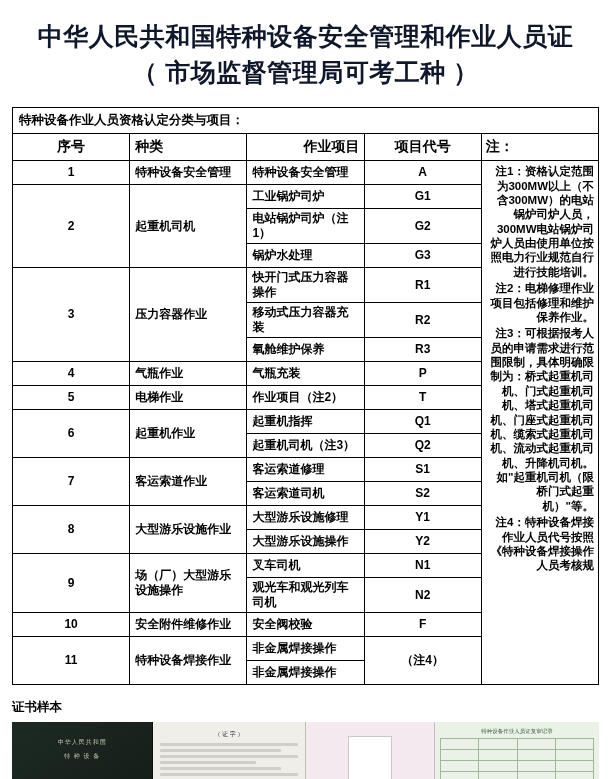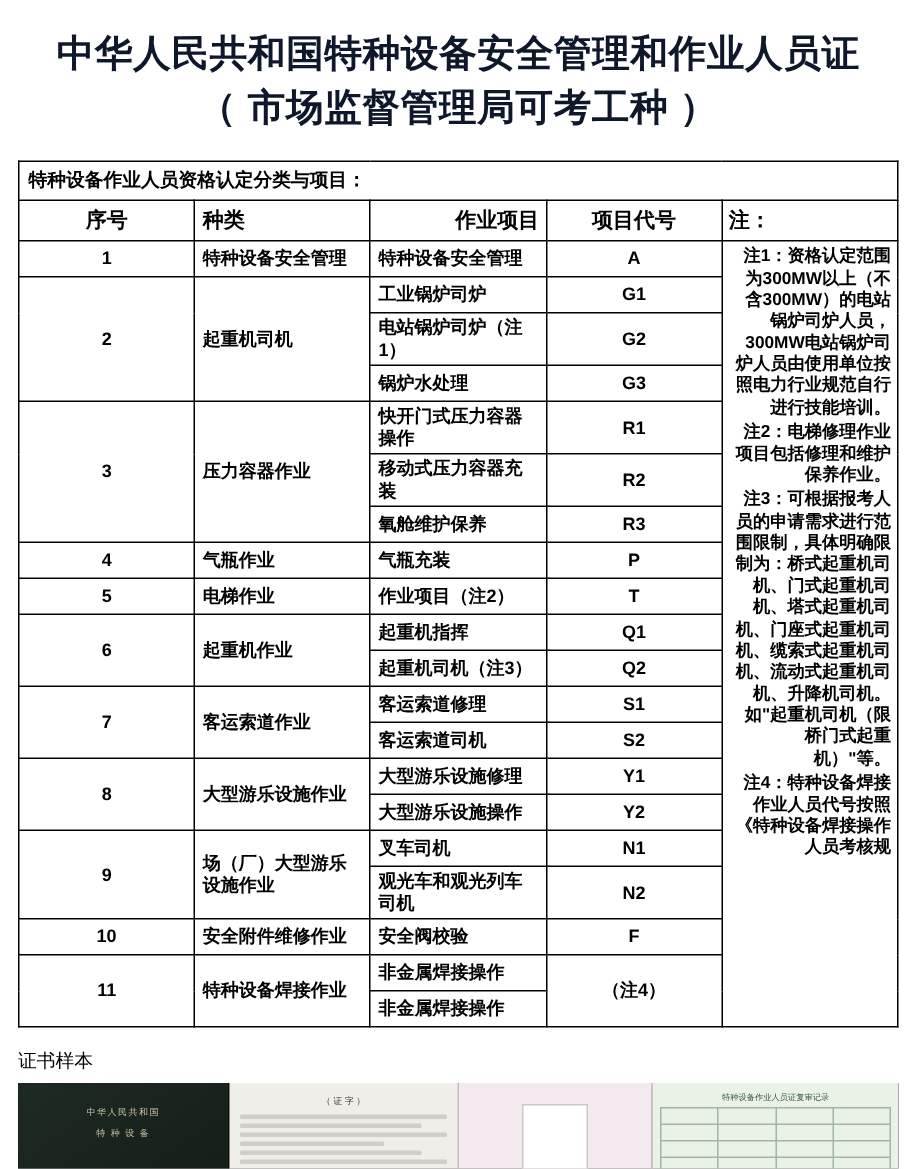--- a/index.html
+++ b/index.html
@@ -88,21 +88,21 @@
   }
   .row-cell {
     height: 19px;
   }
   .note-body p {
     margin: 0 0 2px 0;
   }
   .sample-label {
     margin-top: 14px;
     font-size: 12.5px;
-    font-weight: normal;
+    font-weight: bold;
   }
   .sample-img {
     margin-top: 6px;
     width: 587px;
     height: 135px;
     position: relative;
     overflow: hidden;
     background: #2b2b2b;
     display: flex;
   }
@@ -301,21 +301,21 @@
           <td class="c-item row-cell">大型游乐设施修理</td>
           <td class="c-code row-cell">Y1</td>
         </tr>
         <tr>
           <td class="c-item row-cell">大型游乐设施操作</td>
           <td class="c-code row-cell">Y2</td>
         </tr>
 
         <tr>
           <td class="c-no row-cell" rowspan="2">9</td>
-          <td class="c-kind row-cell" rowspan="2">场（厂）大型游乐设施作业</td>
+          <td class="c-kind row-cell" rowspan="2">场（厂）大型游乐设施操作</td>
           <td class="c-item row-cell">叉车司机</td>
           <td class="c-code row-cell">N1</td>
         </tr>
         <tr>
           <td class="c-item row-cell">观光车和观光列车司机</td>
           <td class="c-code row-cell">N2</td>
         </tr>
 
         <tr>
           <td class="c-no row-cell">10</td>

